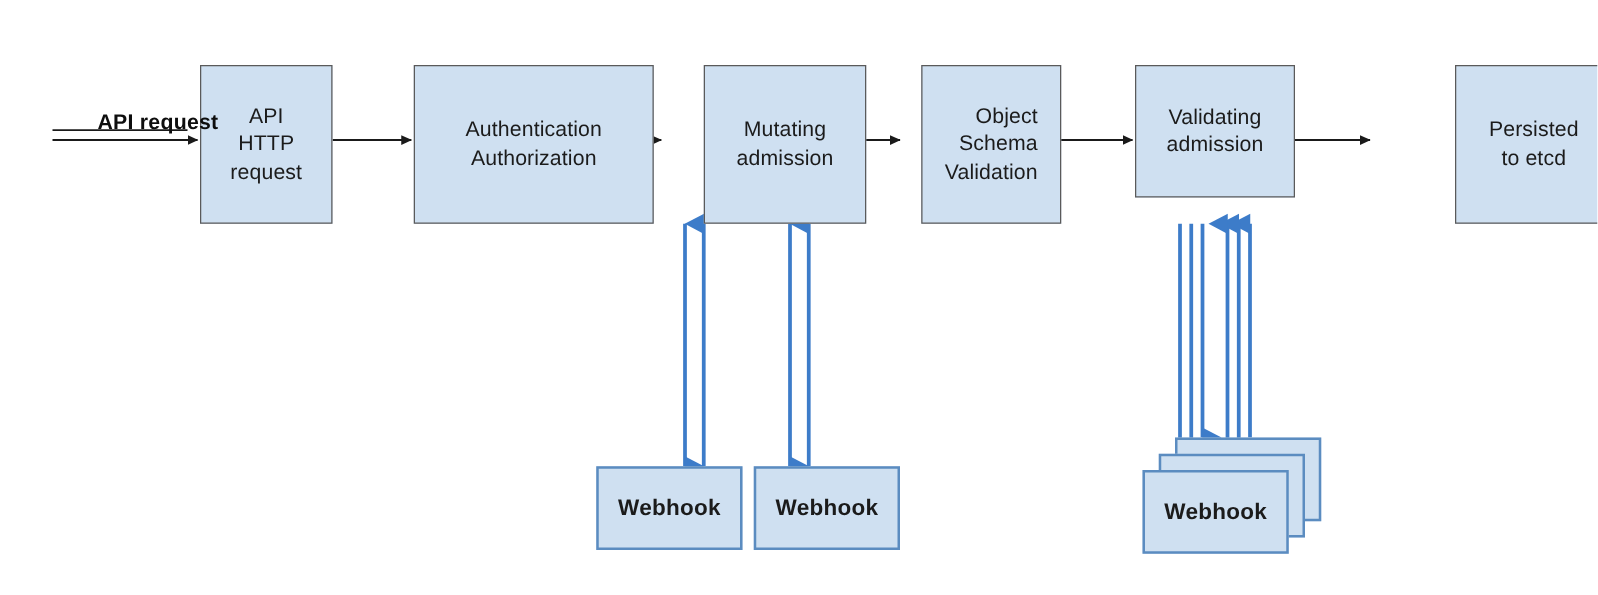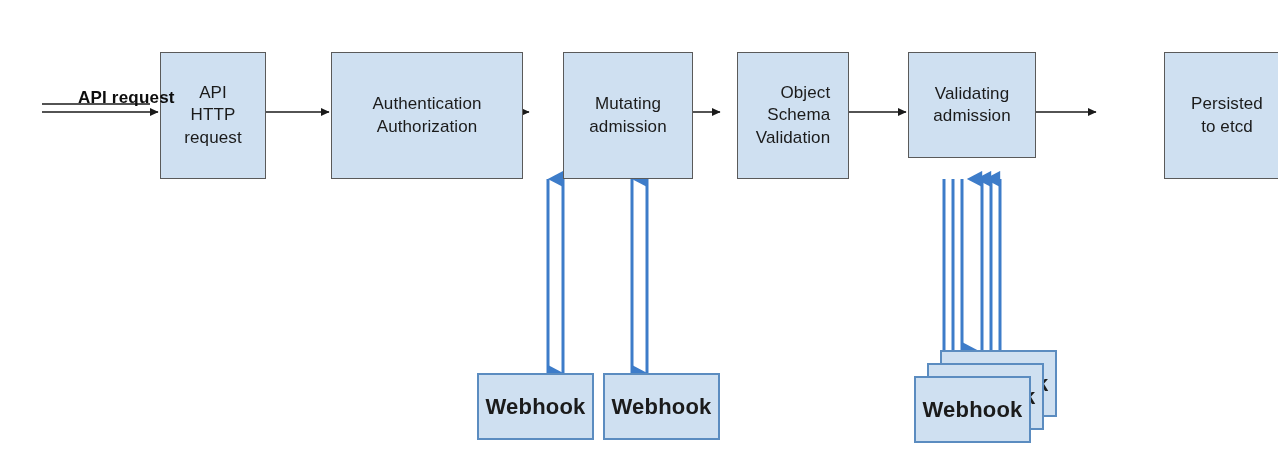--- a/index.html
+++ b/index.html
@@ -43,21 +43,21 @@
   .webhook {
     position: absolute;
     box-sizing: border-box;
     display: flex;
     align-items: center;
     justify-content: center;
     text-align: center;
     background: #cfe0f1;
     border: 2px solid #5b8cc0;
     color: #1b1b1b;
-    font-size: 22px;
+    font-size: 18px;
     font-weight: 700;
     letter-spacing: 0.2px;
   }
   .webhook-stack-back {
     z-index: 2;
   }
   .webhook-stack-mid {
     z-index: 4;
   }
   .webhook-stack-front {

